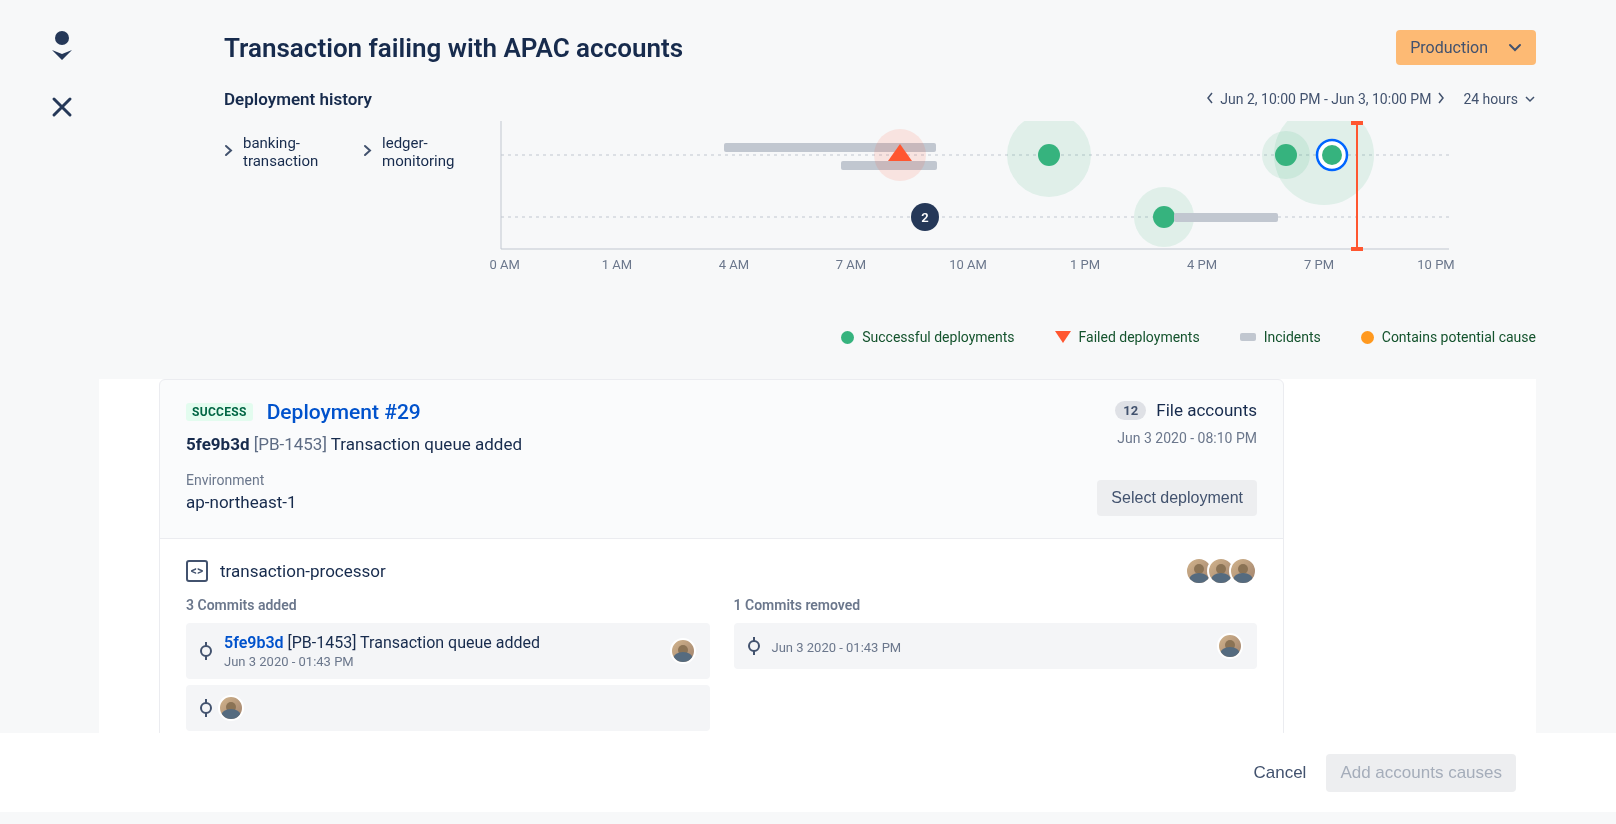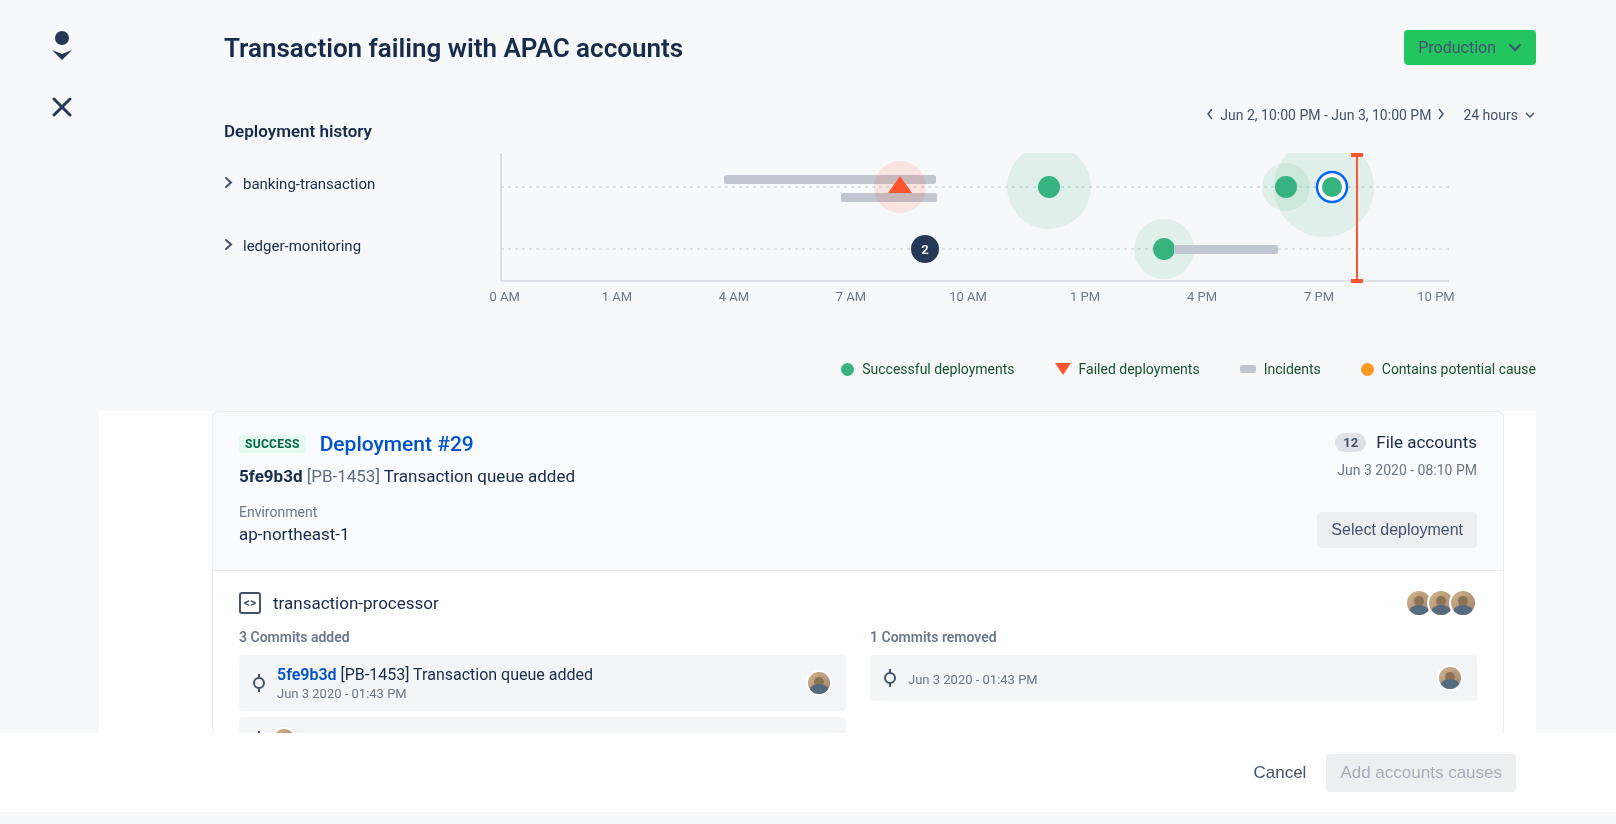--- a/index.html
+++ b/index.html
@@ -28,58 +28,56 @@
   padding: 30px 0 10px 125px;
 }
 .header-row h1 {
   font-size: 26px;
   font-weight: 600;
   color: #172B4D;
 }
 .env-selector {
   display: flex;
   align-items: center;
-  gap: 12px;
-  background: #22c55e;
+  gap: 20px;
+  background: #fdba74;
   border-radius: 4px;
   padding: 8px 14px;
   font-size: 16px;
   color: #42526E;
   cursor: pointer;
 }
 .history-bar {
   display: flex;
   justify-content: space-between;
   align-items: center;
   padding: 14px 0 12px 125px;
 }
 .history-bar .label {
   font-size: 17px;
   font-weight: 600;
   color: #172B4D;
-  margin-top: 32px;
 }
 .history-right {
   display: flex;
   align-items: center;
   gap: 18px;
   font-size: 14px;
   color: #42526E;
 }
 .range-nav { display: flex; align-items: center; gap: 6px; cursor: pointer; }
 .duration-sel { display: flex; align-items: center; gap: 6px; cursor: pointer; }
 
 .timeline-wrap {
   display: flex;
   padding-left: 125px;
 }
 .service-labels {
   width: 265px;
   display: flex;
-  flex-direction: column;
 }
 .svc-row {
   height: 62px;
   display: flex;
   align-items: center;
   gap: 10px;
   font-size: 15px;
   color: #172B4D;
   cursor: pointer;
 }
@@ -102,25 +100,25 @@
 .dot.green { background: #36B37E; }
 .dot.orange { background: #FF991F; }
 .tri-down { width: 0; height: 0; border-left: 8px solid transparent; border-right: 8px solid transparent; border-top: 12px solid #FF5630; }
 .incbar { width: 16px; height: 8px; background: #C1C7D0; border-radius: 2px; }
 
 .content-area {
   background: #fff;
   padding: 0 0 20px 0;
 }
 .card {
-  margin: 18px 0 0 113px;
+  margin: 18px 0 0 60px;
   border: 1px solid #EBECF0;
   border-radius: 6px;
   background: #FAFBFC;
-  width: 1292px;
+  width: 1125px;
   overflow: hidden;
 }
 .card-top {
   padding: 20px 26px 22px 26px;
   display: flex;
   justify-content: space-between;
 }
 .card-top-left { flex: 1; }
 .title-line { display: flex; align-items: center; gap: 14px; margin-bottom: 10px; }
 .badge-success {

